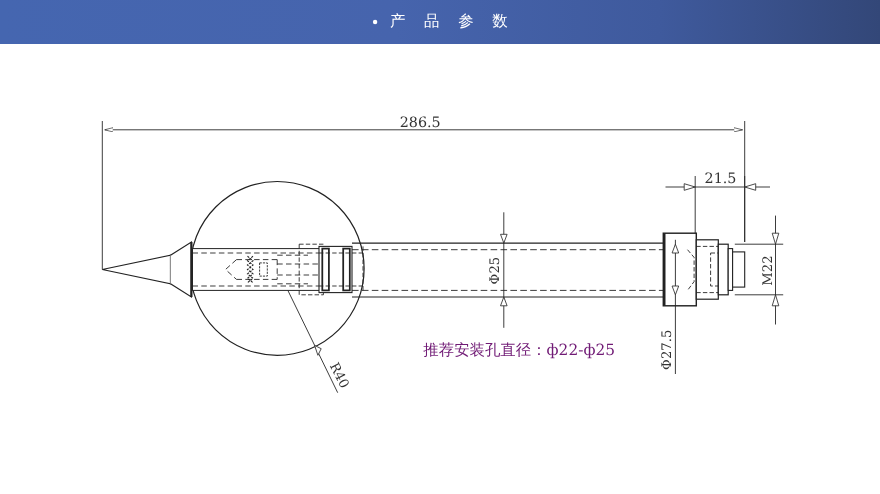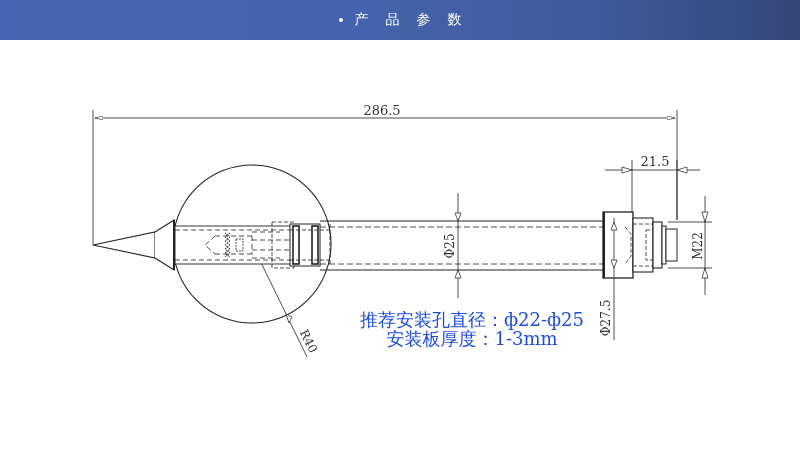--- a/index.html
+++ b/index.html
@@ -22,23 +22,23 @@
       display: flex; align-items: center;
     }
     .header-title .bullet {
       display: inline-block; width: 4px; height: 4px; border-radius: 50%;
       background: #fff; margin-right: 12px;
     }
     .header-title .ch { display: inline-block; width: 14px; margin-right: 17px; text-align: center; }
     .header-title .ch:last-child { margin-right: 0; }
     svg.drawing { position: absolute; left: 0; top: 0; }
     .note {
-      position: absolute; color: #1d4ed8;
+      position: absolute; color: #701a75;
       font-family: "DejaVu Serif", serif;
-      font-size: 18px; line-height: 19px; text-align: center;
+      font-size: 14px; line-height: 19px; text-align: center;
     }
   </style>
 </head>
 <body>
 
 <div class="header">
   <div class="header-title">
     <span class="bullet"></span>
     <span class="ch">产</span>
     <span class="ch">品</span>
@@ -144,14 +144,13 @@
     <text x="655" y="166" text-anchor="middle">21.5</text>
     <text transform="translate(454,246) rotate(-90)" text-anchor="middle" font-size="12">Φ25</text>
     <text transform="translate(610,318) rotate(-90)" text-anchor="middle" font-size="12">Φ27.5</text>
     <text transform="translate(702,246) rotate(-90)" text-anchor="middle" font-size="12">M22</text>
     <text transform="translate(305,343) rotate(63)" text-anchor="middle" font-size="12">R40</text>
   </g>
 </svg>
 
 <div class="note" style="left:352px; top:310px; width:240px;">
   <div>推荐安装孔直径：ф22-ф25</div>
-  <div>安装板厚度：1-3mm</div>
 </div>
 
 </body></html>

